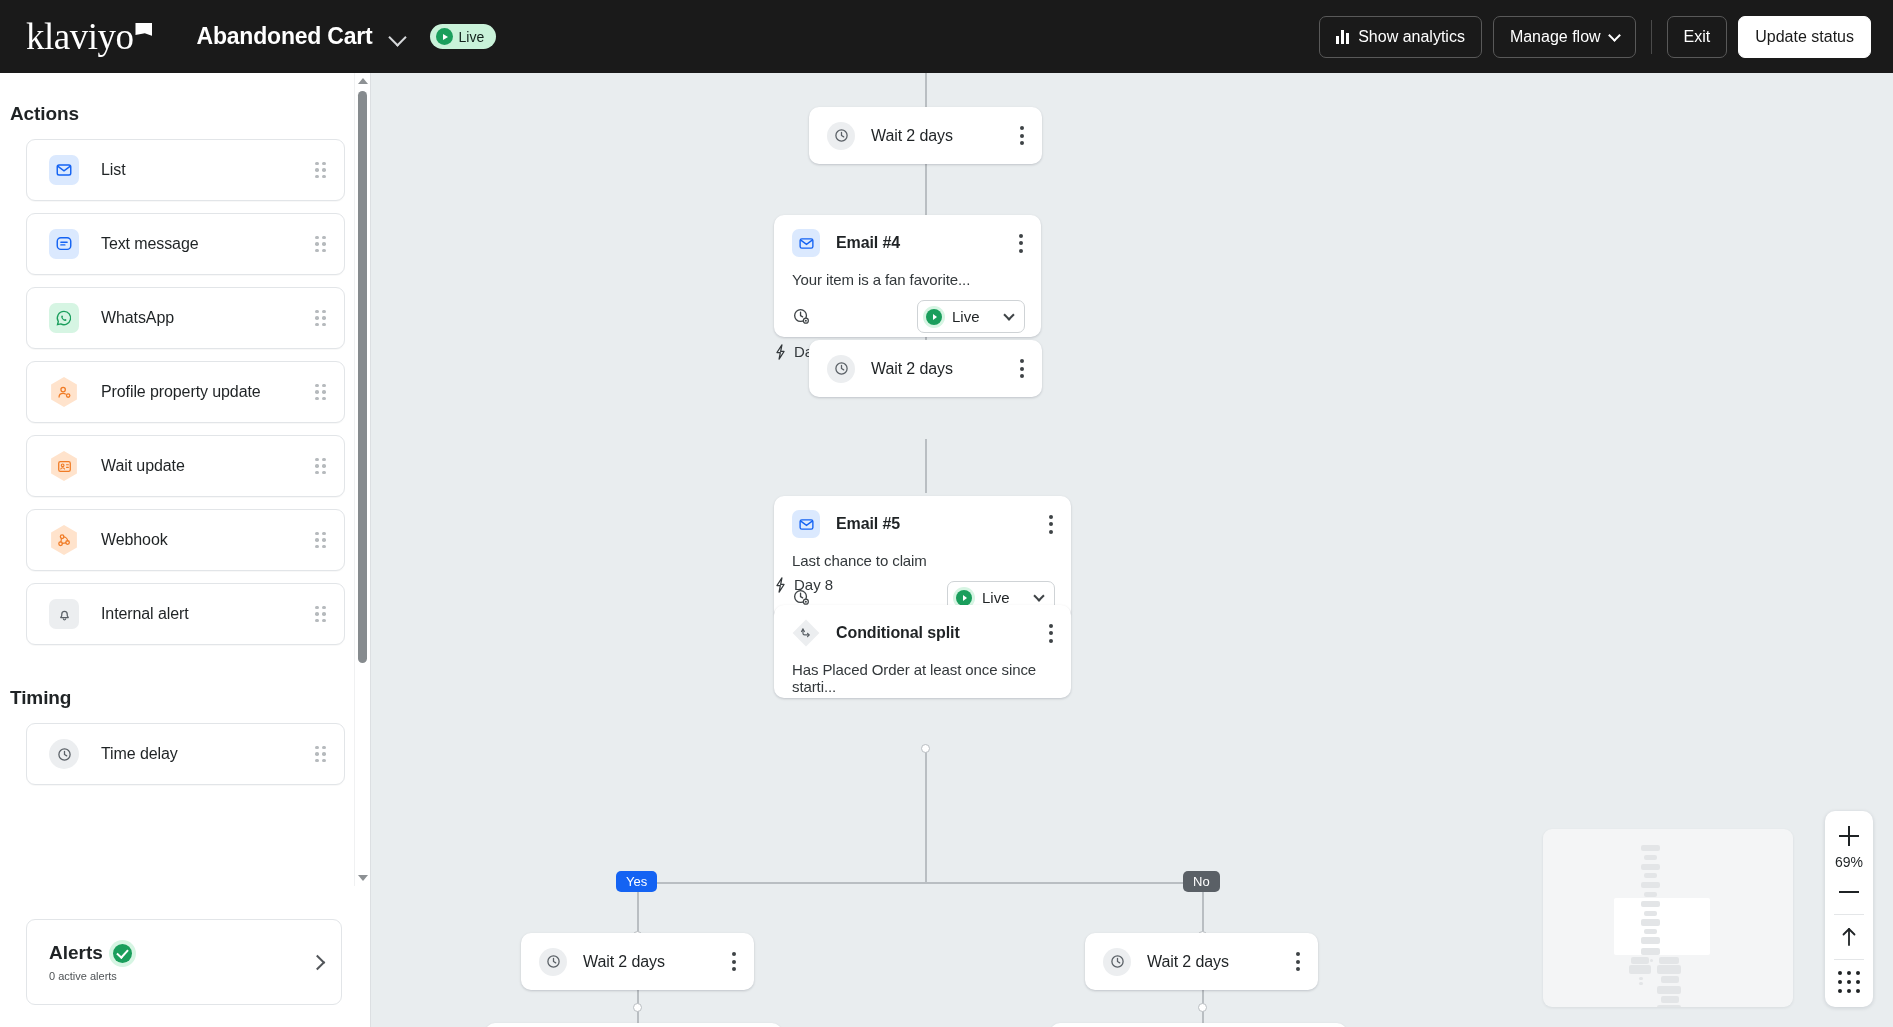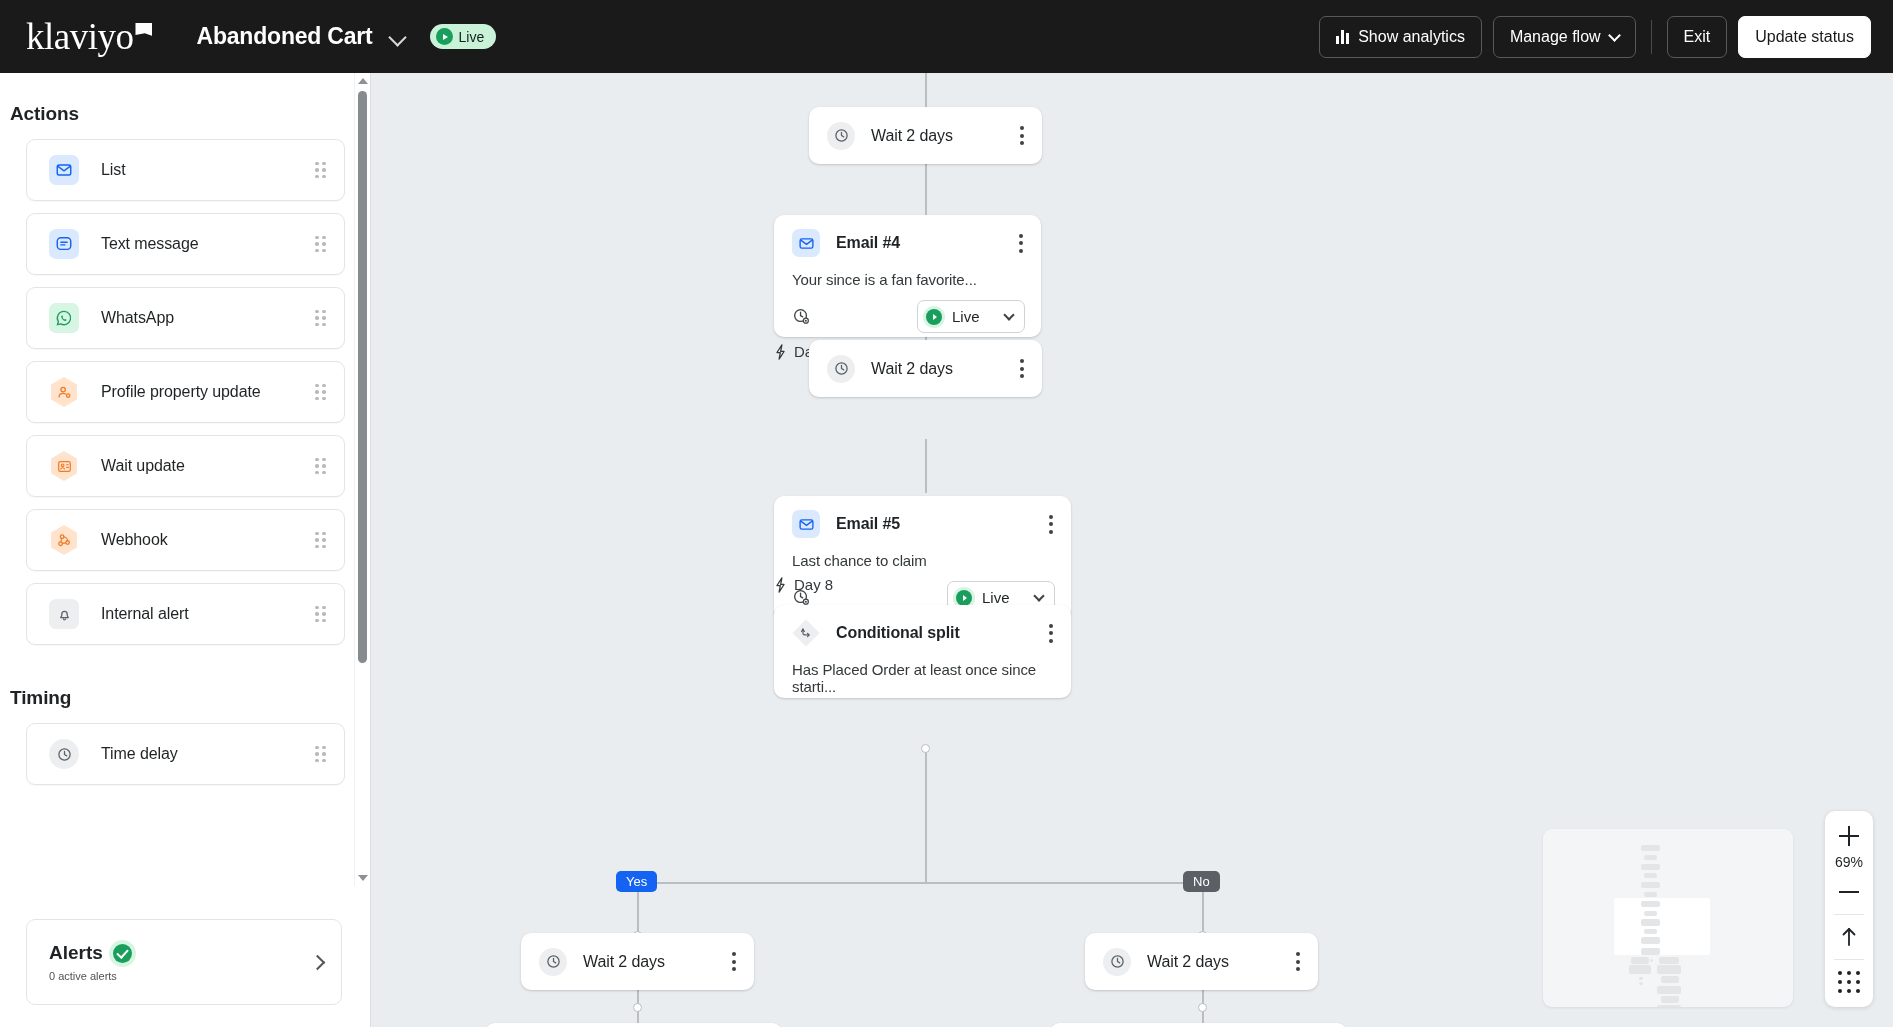--- a/index.html
+++ b/index.html
@@ -495,21 +495,21 @@
             <path d="M3.3 6 L10 11 L16.7 6" fill="none" stroke="#1463f3" stroke-width="1.6" stroke-linecap="round"></path>
           </svg>
       </span>
       <span class="n-title bold">Email #4</span>
       <span class="kebab">
           <i></i>
           <i></i>
           <i></i>
         </span>
     </div>
-    <div class="n-sub">Your since is a fan favorite...</div>
+    <div class="n-sub">Your item is a fan favorite...</div>
     <div class="n-foot">
       <span class="smart-icon">
         <svg width="19" height="19" viewBox="0 0 20 20">
             <circle cx="9" cy="9" r="6.2" fill="none" stroke="#3e4346" stroke-width="1.4"></circle>
             <path d="M9 5.4 V9 L11.2 10.4" fill="none" stroke="#3e4346" stroke-width="1.4" stroke-linecap="round"></path>
             <circle cx="14.6" cy="14.4" r="2.6" fill="#ffffff" stroke="#3e4346" stroke-width="1.3"></circle>
             <circle cx="14.6" cy="14.4" r="1" fill="#3e4346"></circle>
           </svg>
       </span>
       <span class="status-pill">

